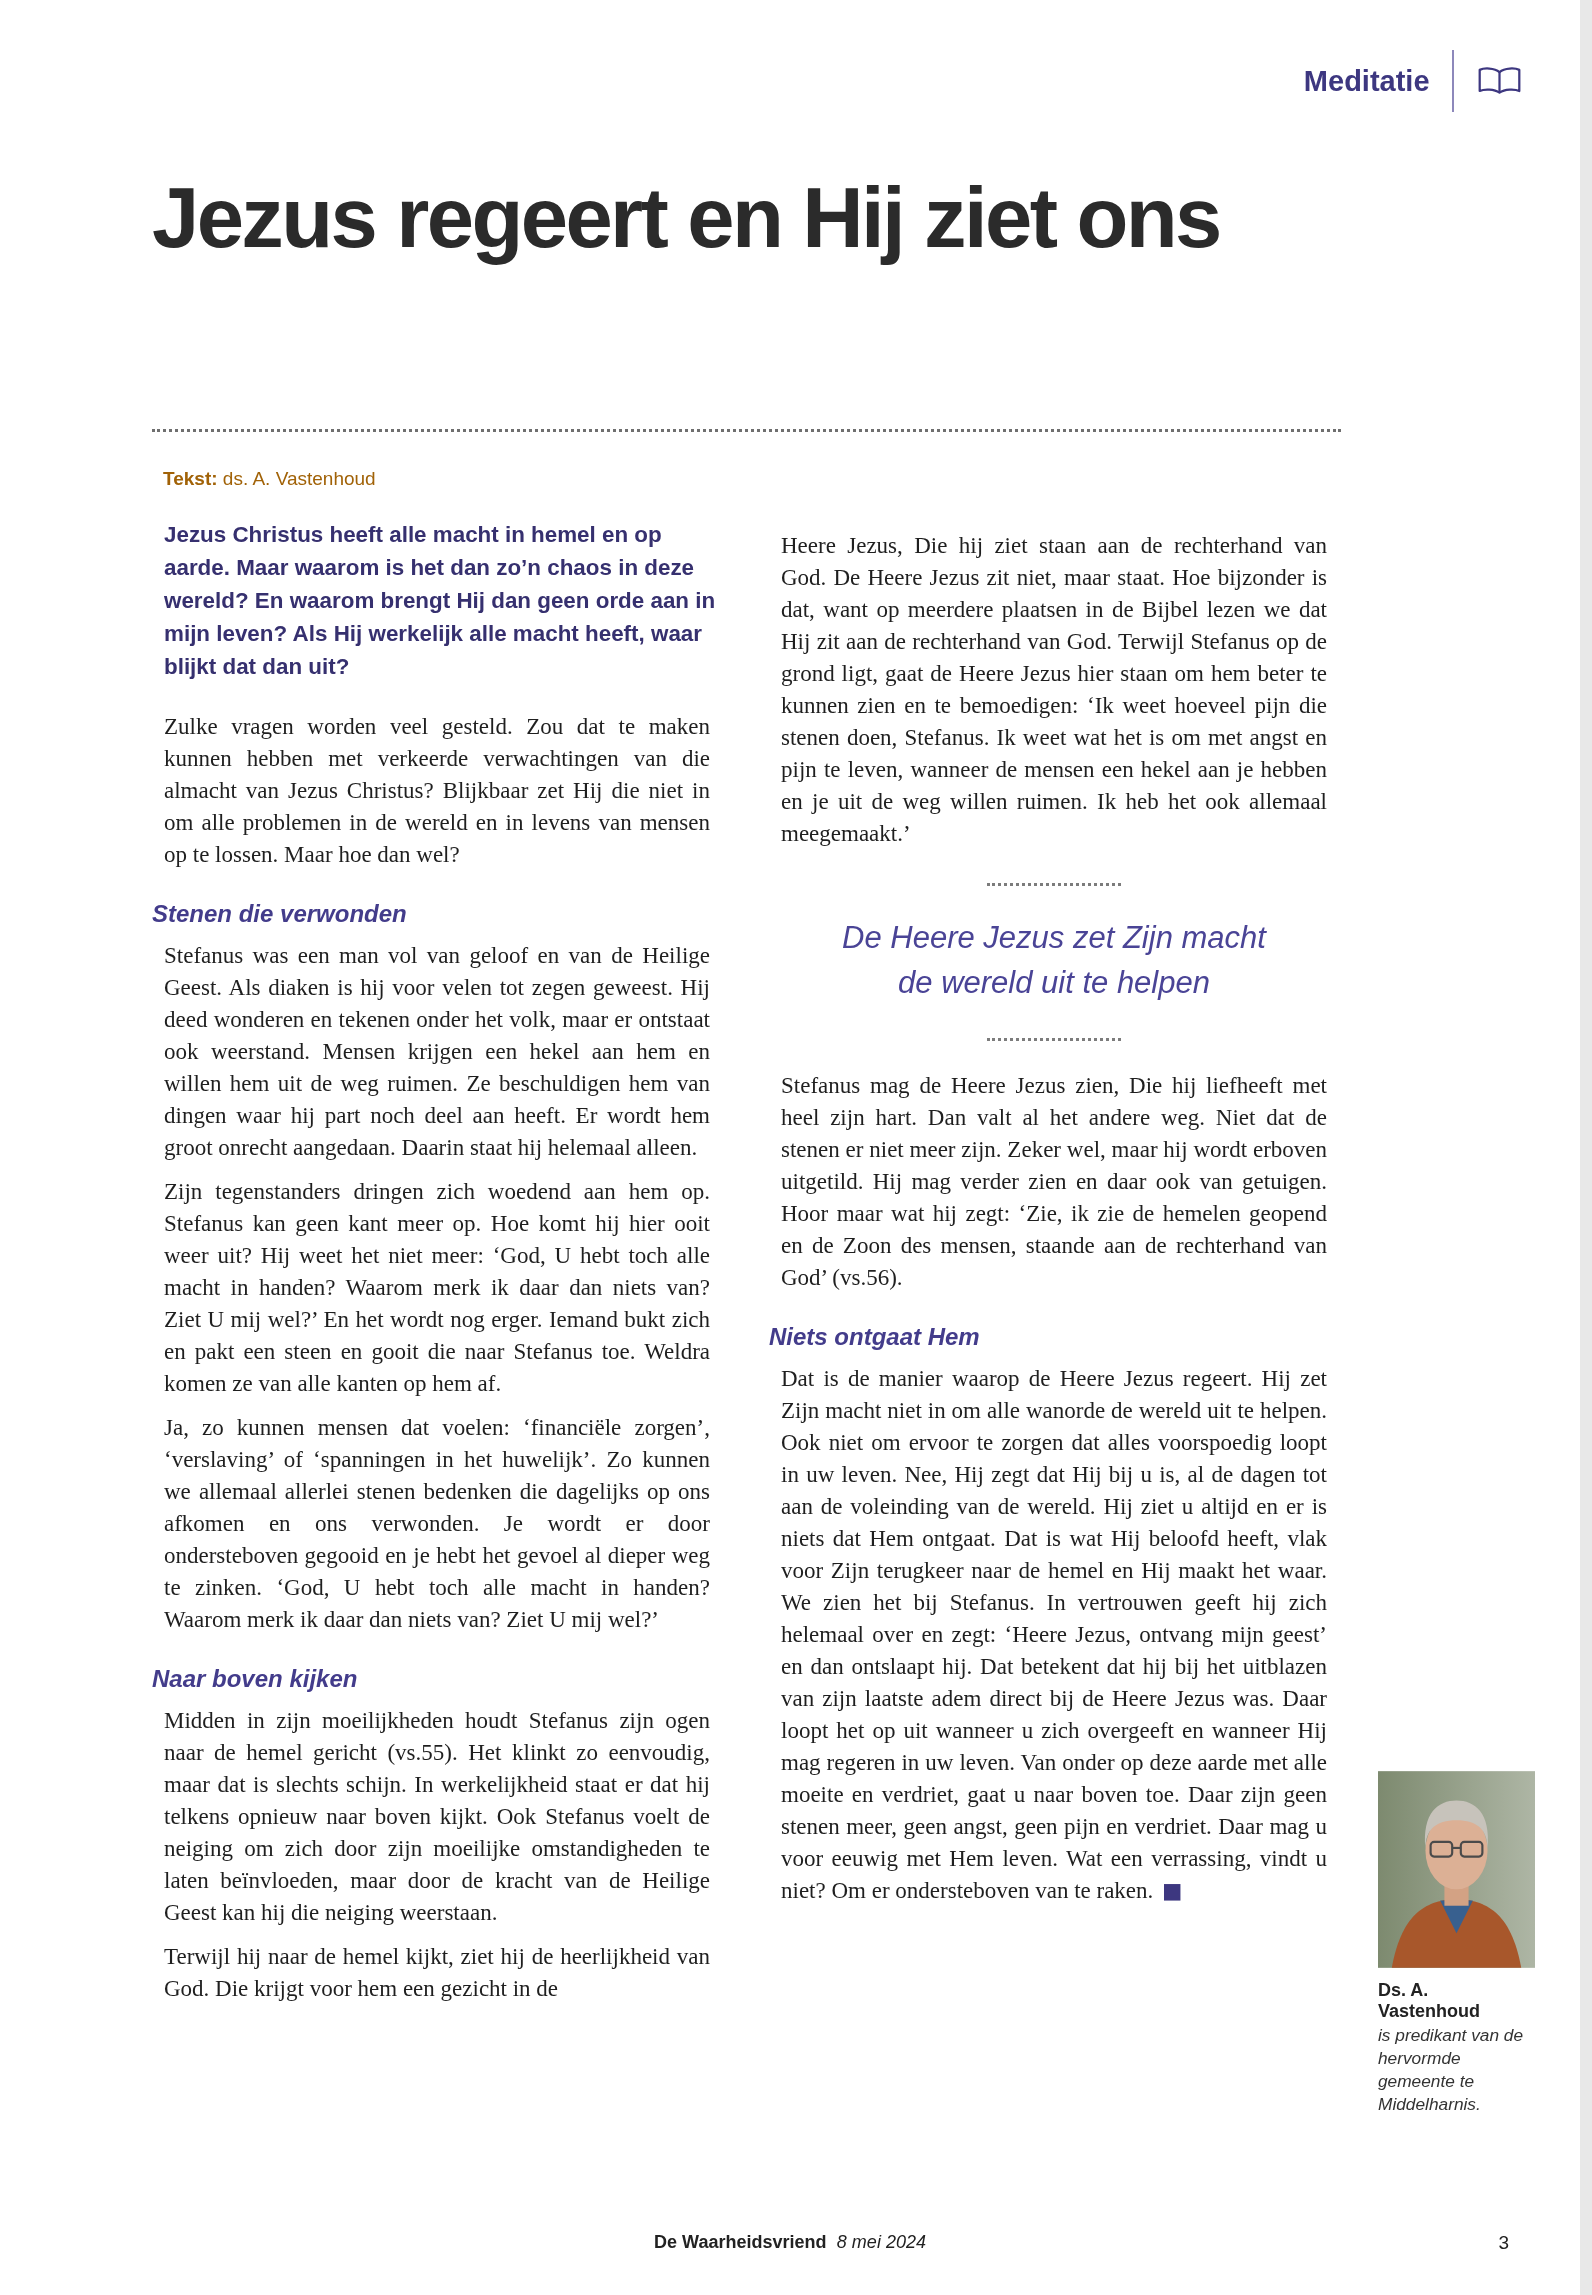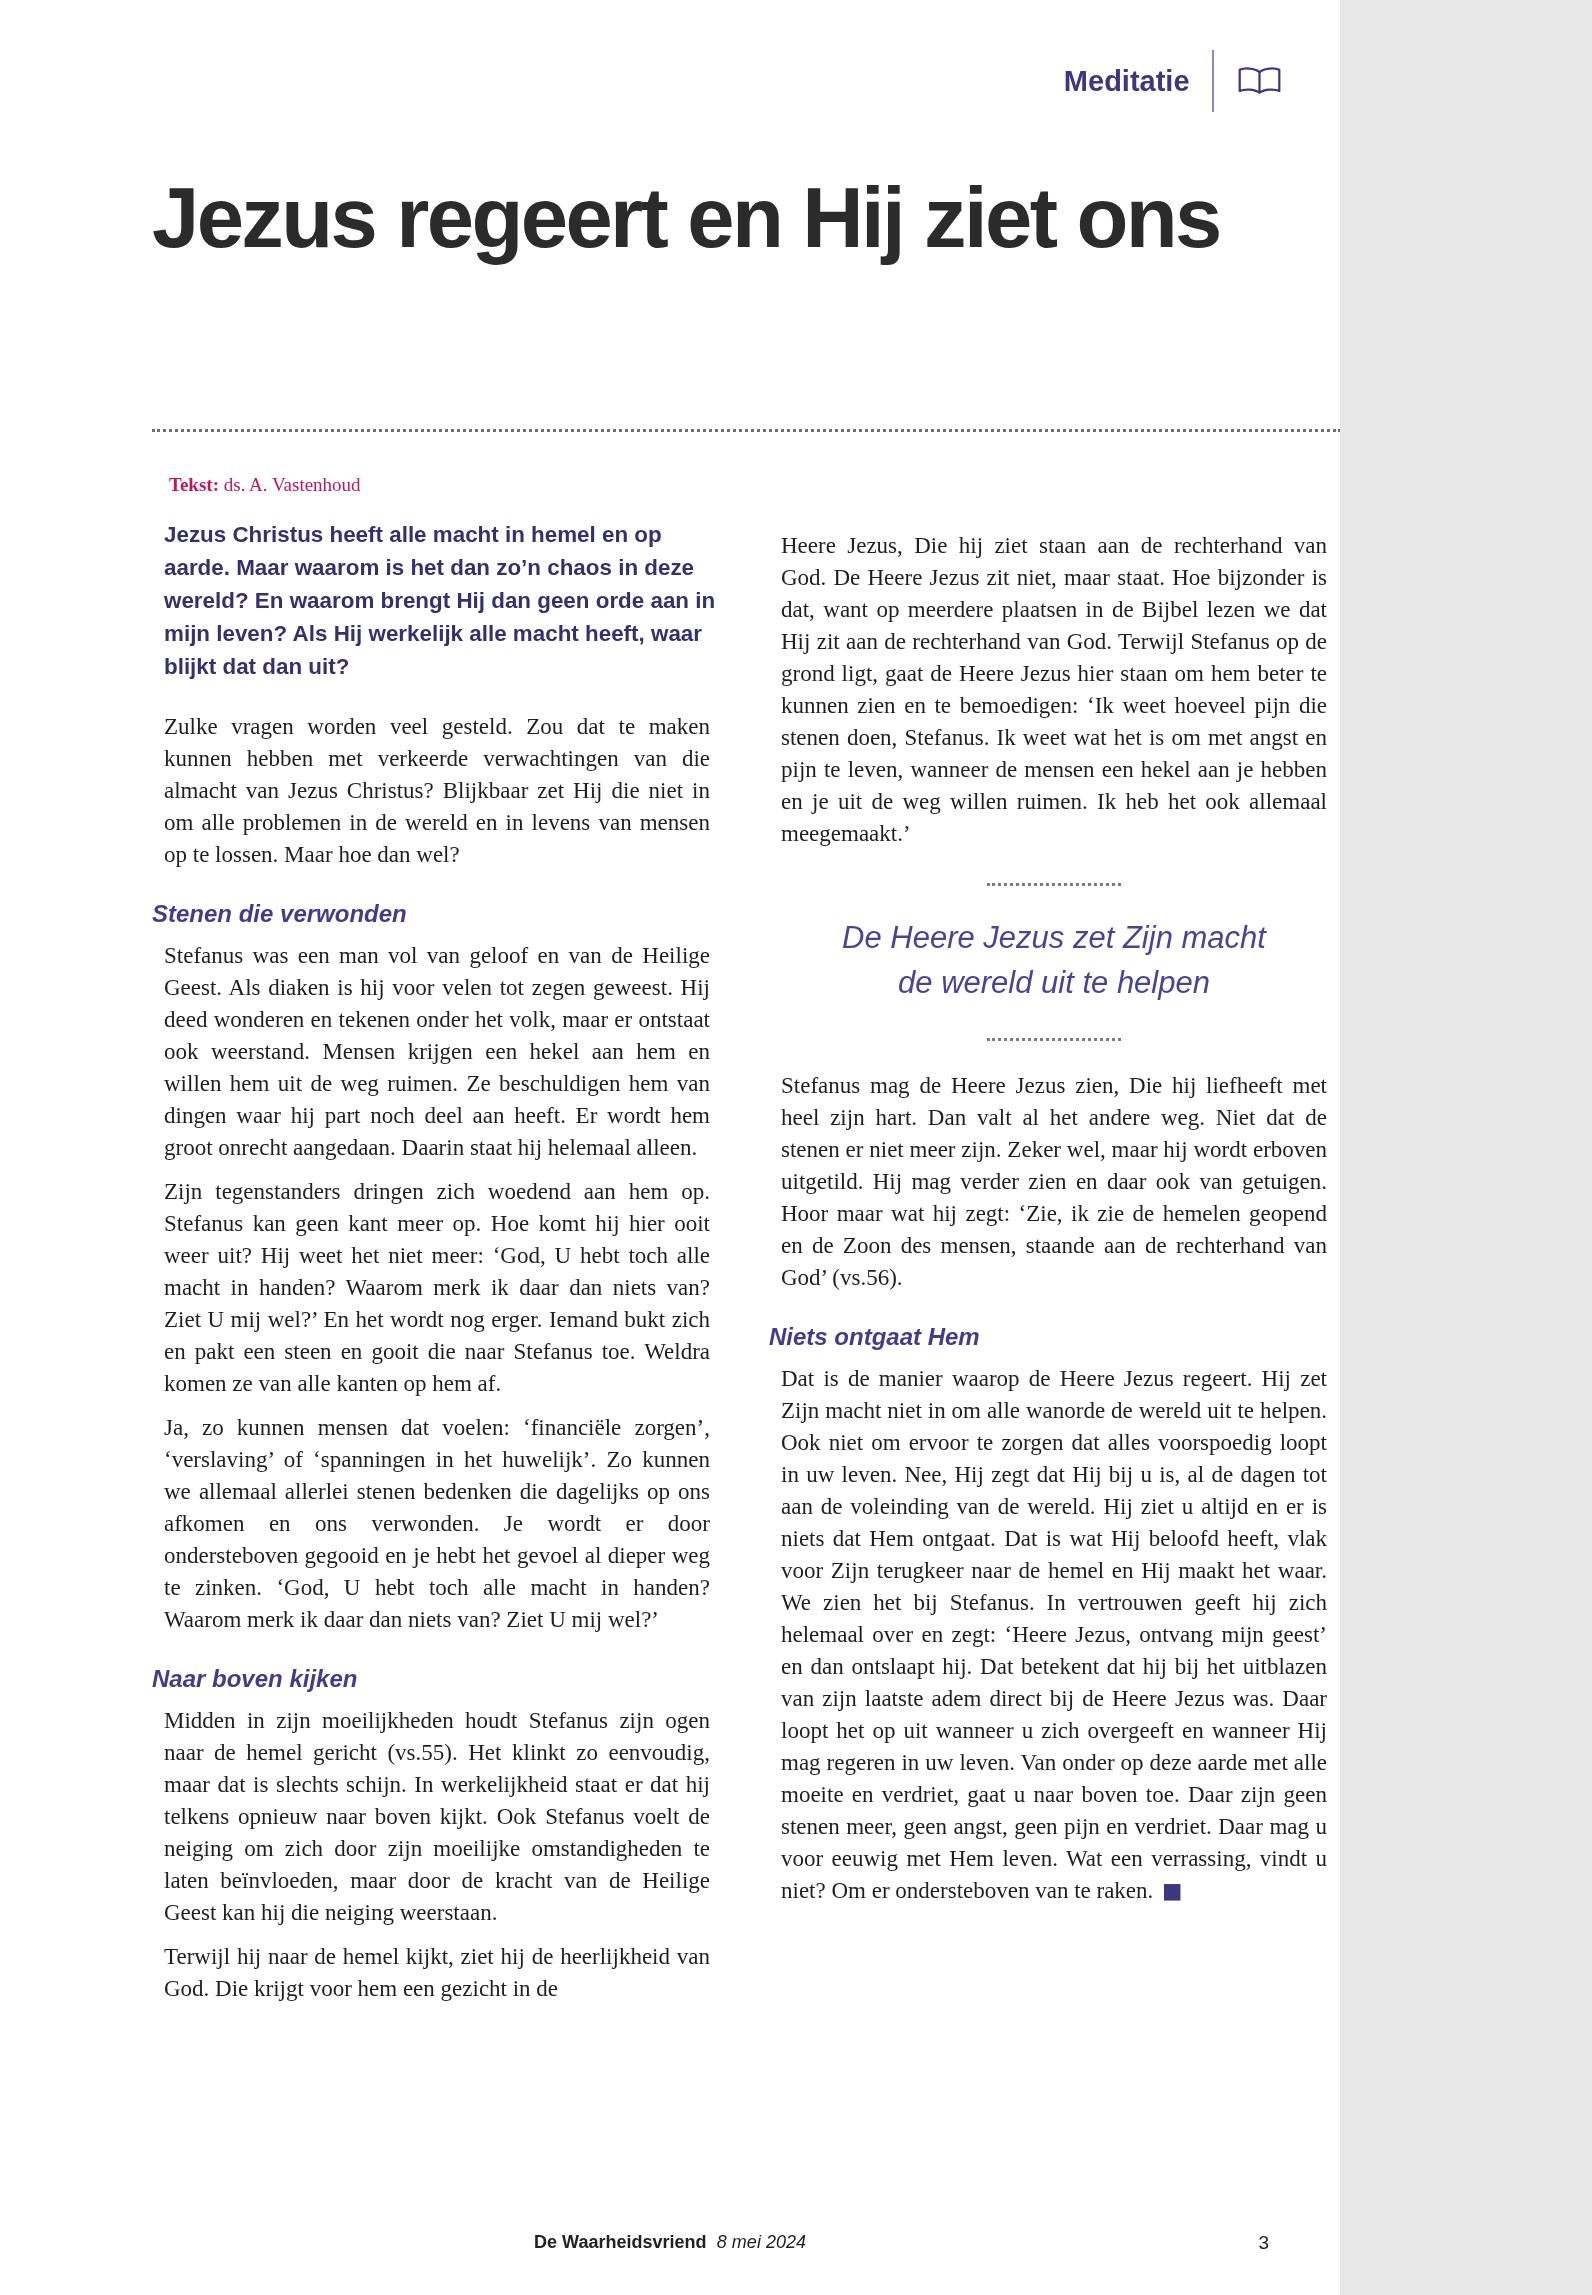--- a/index.html
+++ b/index.html
@@ -1,18 +1,18 @@
 <!DOCTYPE html>
 <html lang="nl" style="font-size:14px"><head>
 <meta charset="utf-8">
 <style>
   html, body { margin: 0; padding: 0; background: #e8e8e8; }
   .page {
     position: relative;
-    width: 1340px;
+    width: 1580px;
     height: 2295px;
     background: #ffffff;
     font-family: "Liberation Serif", serif;
     color: #1f1f1f;
     overflow: hidden;
   }
 
   
   .topbar {
     position: absolute;
@@ -64,24 +64,24 @@
     top: 429px;
     left: 152px;
     width: 1189px;
     border-top: 3.5px dotted #6f6f6f;
   }
 
   .byline {
     position: absolute;
     top: 457px;
     left: 152px;
-    margin: 17px;
-    font-family: Liberation Serif, serif;
+    margin: 11px;
+    font-family: Liberation Sans, sans-serif;
     font-size: 19px;
-    color: #be185d;
+    color: #a16207;
   }
   .byline strong { font-weight: 700; }
 
   
   .columns {
     position: absolute;
     top: 518px;
     left: 152px;
     width: 1187px;
     display: flex;

